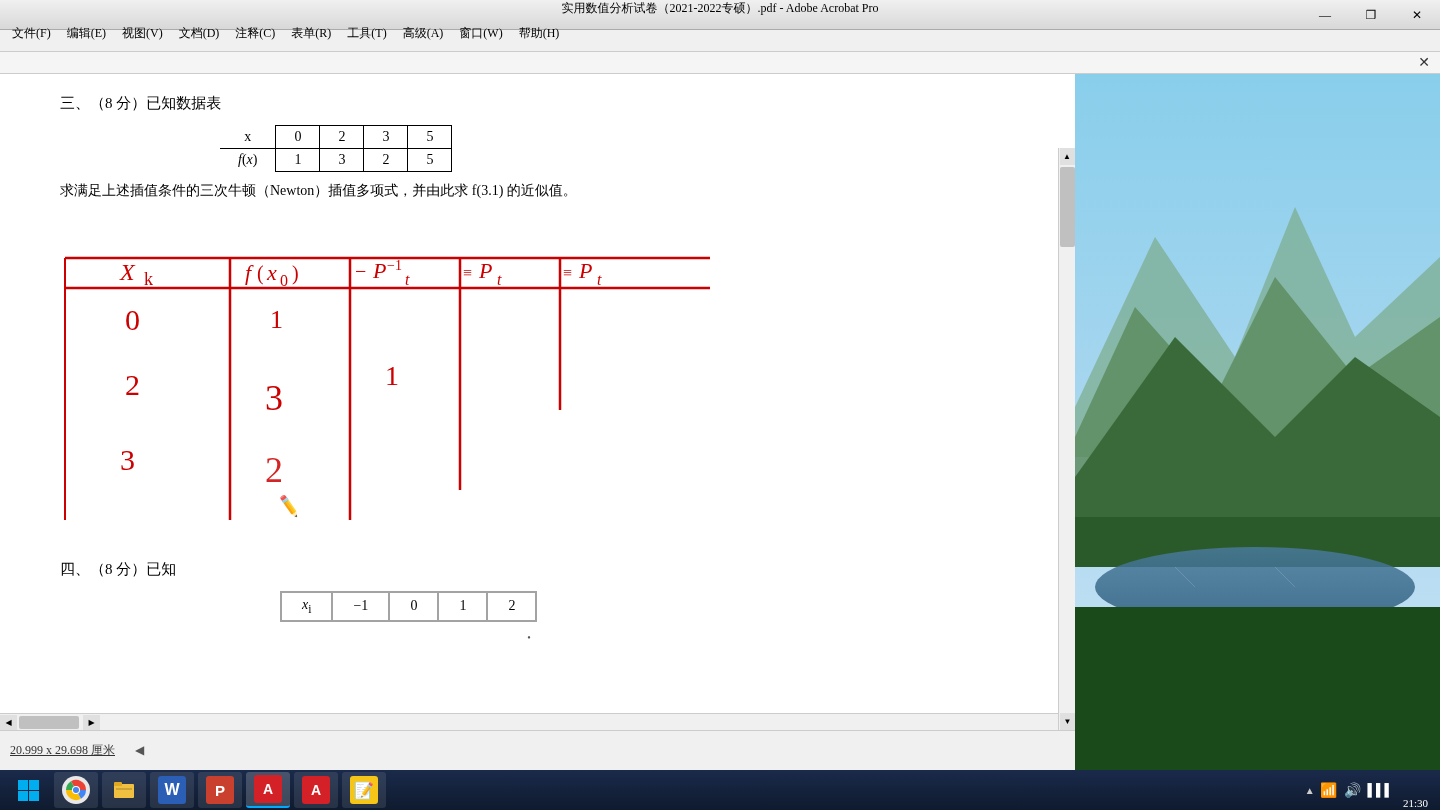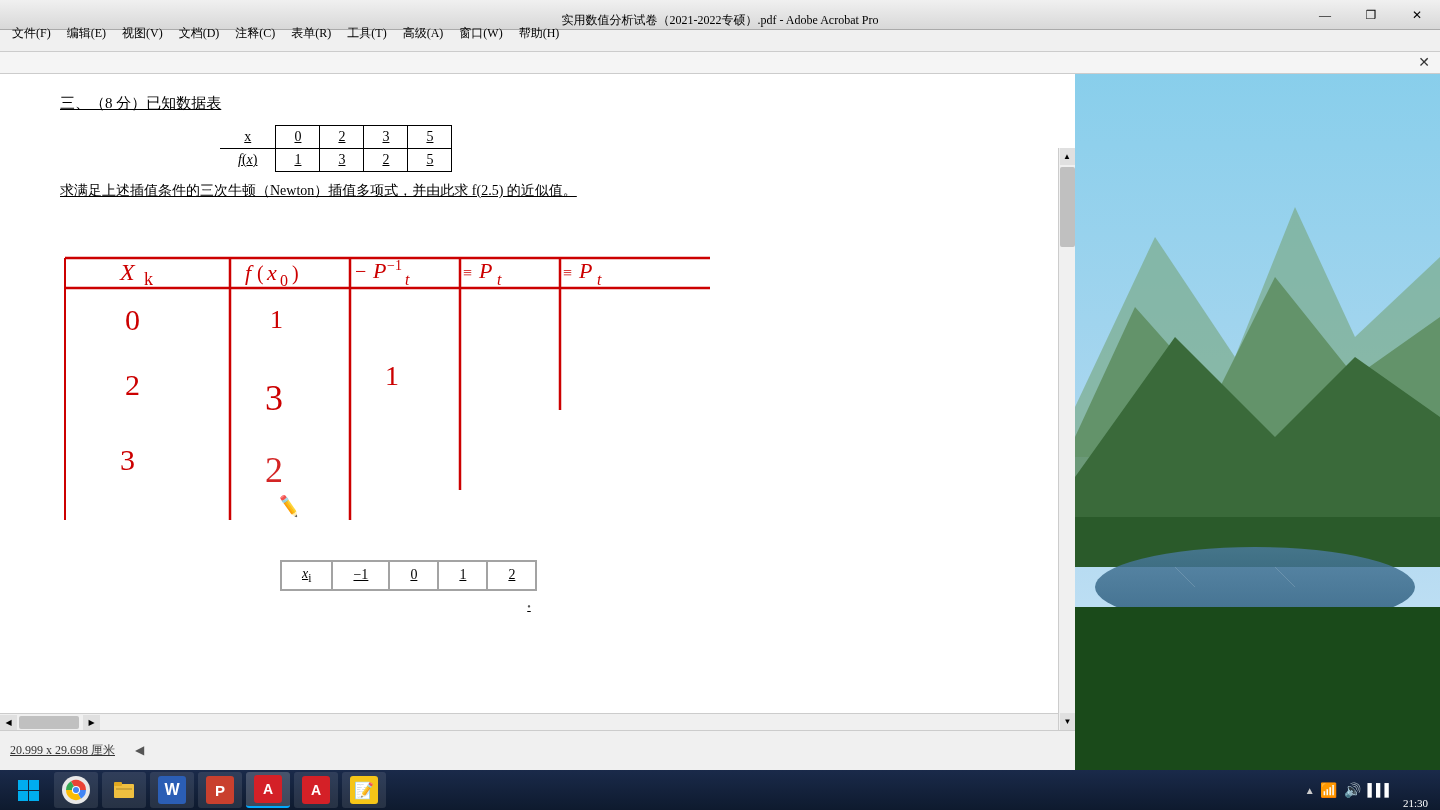--- a/index.html
+++ b/index.html
@@ -12,21 +12,21 @@
       position: relative;
     }
 
     
     #titlebar {
       position: absolute;
       top: 0; left: 0; right: 0;
       height: 30px;
       background: linear-gradient(to bottom, #f0f0f0, #d8d8d8);
       display: flex;
-      align-items: flex-end;
+      align-items: flex-start;
       justify-content: center;
       border-bottom: 1px solid #aaa;
     }
     #titlebar-text {
       font-size: 12px;
       color: #000;
     }
     #titlebar-controls {
       position: absolute;
       right: 0;
@@ -154,21 +154,20 @@
     }
 
     
     #doc-content {
       position: absolute;
       top: 0; left: 0;
       width: 1058px;
       padding: 20px 60px;
       font-size: 14px;
       color: #000;
-      text-decoration: underline;
     }
 
     
     .section-header {
       font-size: 15px;
       margin-bottom: 12px;
     }
 
     
     .data-table {
@@ -382,21 +381,21 @@
       <tr>
         <td style="border:none; text-align:left;margin-top:48px;"><em>f</em>(<em>x</em>)</td>
         <td style="border-left:1px solid #000; text-align:center;">1</td>
         <td style="border-left:1px solid #000; text-align:center;">3</td>
         <td style="border-left:1px solid #000; text-align:center;">2</td>
         <td style="border-left:1px solid #000; text-align:center;">5</td>
       </tr>
     </tbody>
       </table>
 
-    <div class="problem-text">求满足上述插值条件的三次牛顿（Newton）插值多项式，并由此求 f(2.5) 的近似值。</div>
+    <div class="problem-text">求满足上述插值条件的三次牛顿（Newton）插值多项式，并由此求 f(3.1) 的近似值。</div>
 
     <div id="annotation-area">
       <svg id="hand-drawn-svg" viewBox="0 0 680 310" xmlns="http://www.w3.org/2000/svg">
 
         <line x1="5" y1="48" x2="650" y2="48" stroke="#cc0000" stroke-width="2.5"></line>
 
         <line x1="5" y1="78" x2="650" y2="78" stroke="#cc0000" stroke-width="2.5"></line>
 
         <line x1="5" y1="48" x2="5" y2="430" stroke="#cc0000" stroke-width="2"></line>
         <line x1="170" y1="48" x2="170" y2="470" stroke="#cc0000" stroke-width="2.5"></line>
@@ -442,20 +441,21 @@
 
         <text x="65" y="330" font-size="30" fill="#cc0000" font-family="serif">5</text>
 
         <text x="205" y="345" font-size="36" fill="#cc0000" font-family="serif">5</text>
       </svg>
 
       <div id="pencil-cursor" style="position:absolute; top:285px; left:218px; font-size:18px; transform:rotate(10deg);">✏️</div>
     </div>
 
     <div class="section-two">
+      <div class="section-header">四、（8 分）已知</div>
 
       <table class="section-two-table">
         <tbody>
             <tr>
           <td><em>x</em><sub>i</sub></td>
           <td>−1</td>
           <td>0</td>
           <td>1</td>
           <td>2</td>
         </tr>

